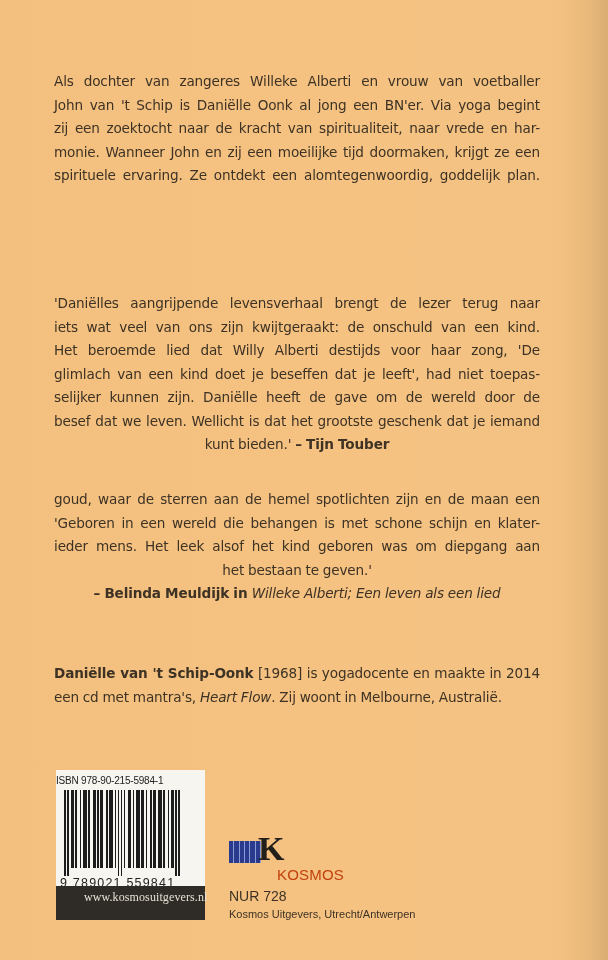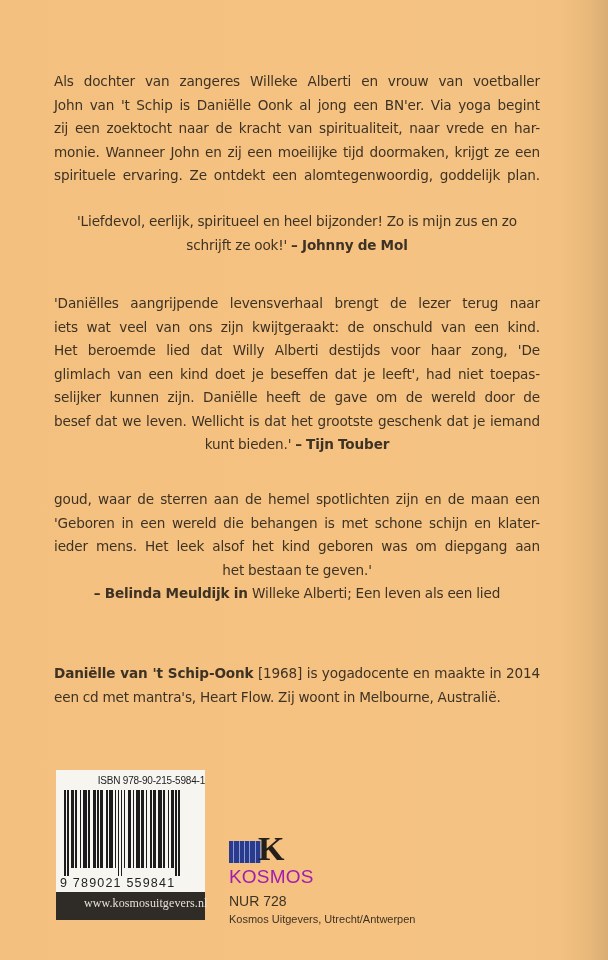--- a/index.html
+++ b/index.html
@@ -27,41 +27,41 @@
       line-height: 23.5px;
       letter-spacing: -0.15px;
       word-spacing: -0.3px;
     }
     .justify { text-align: justify; text-align-last: left; }
     .center { text-align: center; }
     .line { display: block; white-space: nowrap; }
     .line.j { text-align: justify; text-align-last: justify; white-space: normal; }
     .line.c { text-align: center; }
     b, .bold { font-weight: bold; }
-    i, .ital { }
+    i, .ital { font-style: italic; }
 
     #intro { top: 70px; }
     #quote1 { top: 210px; }
     #quote2 { top: 292px; }
     #quote3 { top: 488px; }
     #bio { top: 662px; }
 
     
     .barcode-box {
       position: absolute;
       left: 56px;
       top: 770px;
       width: 149px;
       height: 150px;
       background: #f7f5ef;
     }
     .isbn-text {
       position: absolute;
       left: 0; right: 0; top: 5px;
-      text-align: right;
+      text-align: left;
       font-family: "Liberation Sans", sans-serif;
       font-size: 10px;
       letter-spacing: -0.2px;
       color: #222;
     }
     .bars {
       position: absolute;
       left: 8px; top: 20px;
       width: 132px; height: 86px;
       display: flex;
@@ -75,21 +75,21 @@
       left: 0; right: 0; top: 106px;
       font-family: "Liberation Sans", sans-serif;
       font-size: 12.5px;
       letter-spacing: 1.2px;
       color: #222;
       padding-left: 4px;
     }
     .website-bar {
       position: absolute;
       left: 0; right: 0; bottom: 0;
-      height: 28px;
+      height: 34px;
       background: #2f2b27;
       color: #e8e2d6;
       font-family: "Liberation Serif", serif;
       font-size: 12px;
       line-height: 22px;
       text-align: center;
       letter-spacing: 0.1px;
       padding-left: 28px;
     }
 
@@ -119,24 +119,25 @@
     }
     .logo-k {
       font-family: "Liberation Serif", serif;
       font-size: 34px;
       line-height: 28px;
       color: #231f1a;
       margin-left: -3px;
       font-weight: bold;
     }
     .kosmos-word {
-      font-size: 19px;
+      font-size: 15px;
       letter-spacing: 0.2px;
       margin-top: 3px;
-      color: #a21caf;
+      color: #c2410c;
+      margin-left: 48px;
     }
     .nur {
       font-size: 14px;
       margin-top: 5px;
     }
     .pub-line {
       font-size: 11px;
       margin-top: 4px;
     }
   </style>
@@ -146,24 +147,20 @@
 <div class="cover">
 
   <div class="block justify" id="intro">
     <span class="line j">Als dochter van zangeres Willeke Alberti en vrouw van voetballer</span>
     <span class="line j">John van 't Schip is Daniëlle Oonk al jong een BN'er. Via yoga begint</span>
     <span class="line j">zij een zoektocht naar de kracht van spiritualiteit, naar vrede en har-</span>
     <span class="line j">monie. Wanneer John en zij een moeilijke tijd doormaken, krijgt ze een</span>
     <span class="line j">spirituele ervaring. Ze ontdekt een alomtegenwoordig, goddelijk plan.</span>
   </div>
 
-  <div class="block center" id="quote1">
-    <span class="line c">'Liefdevol, eerlijk, spiritueel en heel bijzonder! Zo is mijn zus en zo</span>
-    <span class="line c"><span>schrijft ze ook!'</span> <span class="bold">– Johnny de Mol</span></span>
-  </div>
 
   <div class="block" id="quote2">
     <span class="line j">'Daniëlles aangrijpende levensverhaal brengt de lezer terug naar</span>
     <span class="line j">iets wat veel van ons zijn kwijtgeraakt: de onschuld van een kind.</span>
     <span class="line j">Het beroemde lied dat Willy Alberti destijds voor haar zong, 'De</span>
     <span class="line j">glimlach van een kind doet je beseffen dat je leeft', had niet toepas-</span>
     <span class="line j">selijker kunnen zijn. Daniëlle heeft de gave om de wereld door de</span>
     <span class="line j">besef dat we leven. Wellicht is dat het grootste geschenk dat je iemand</span>
     <span class="line c"><span>kunt bieden.'</span> <span class="bold">– Tijn Touber</span></span>
   </div>

